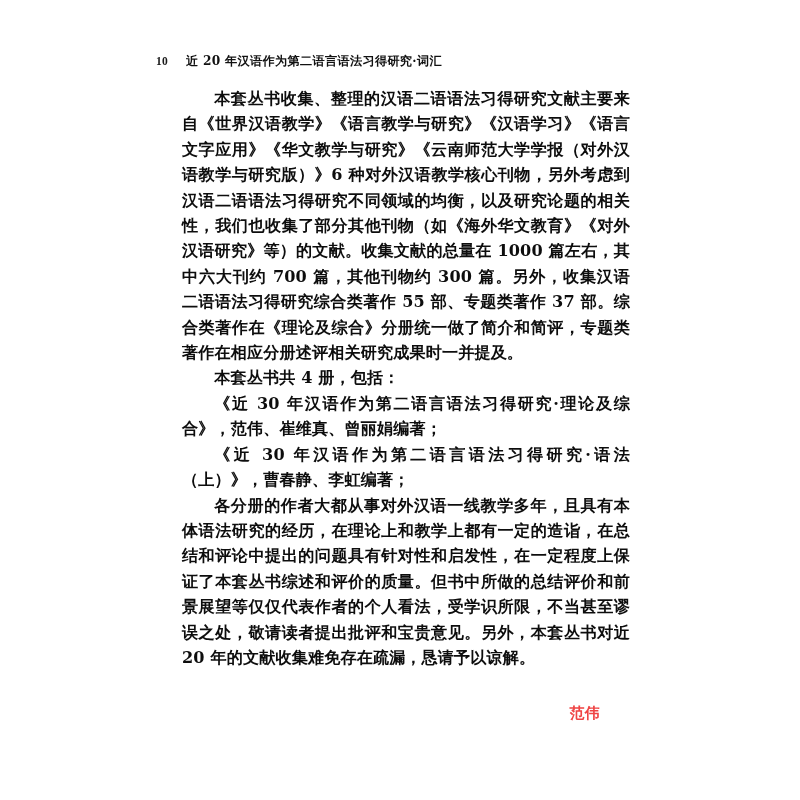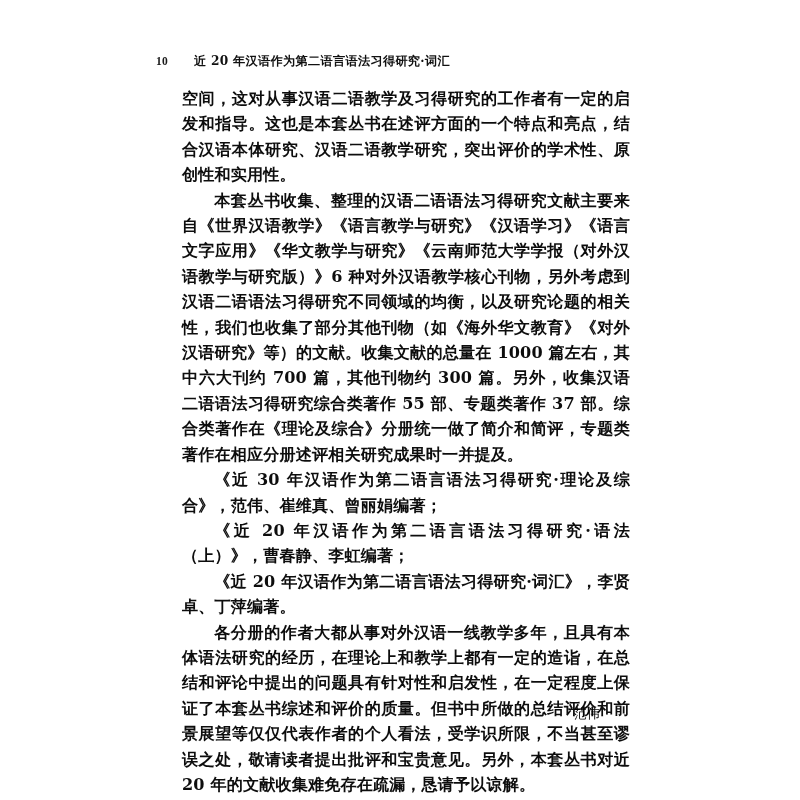--- a/index.html
+++ b/index.html
@@ -39,21 +39,21 @@
     white-space: nowrap;
   }
   .folio {
     font-size: 11.5px;
     letter-spacing: 0.2px;
     color: #1a1a1a;
     font-weight: 600;
     font-family: "Liberation Serif", "DejaVu Serif", serif;
   }
   .head-title {
-    margin-left: 26px;
+    margin-left: 18px;
     font-size: 12.2px;
     color: #111111;
     font-weight: 700;
     letter-spacing: 0.3px;
     font-family: "DejaVu Serif", "Liberation Serif", serif;
   }
 
   
   .textblock {
     position: absolute;
@@ -94,55 +94,54 @@
 
   
   .signature {
     position: absolute;
     left: 174px;
     top: 700px;
     width: 448px;
     text-align: right;
   }
   .sig-line {
-    font-size: 13px;
+    font-size: 15px;
     line-height: 27px;
-    color: #000000;
-    font-weight: 400;
+    color: #ef4444;
+    font-weight: 700;
     letter-spacing: 0.2px;
     font-family: "DejaVu Serif", "Liberation Serif", serif;
     padding-right: 14px;
   }
   .sig-name {
     padding-right: 30px;
   }
 </style>
 </head>
 <body>
 
 <div class="page">
 
   <div class="running-head">
     <span class="folio">10</span>
     <span class="head-title">近 20 年汉语作为第二语言语法习得研究·词汇</span>
   </div>
 
   <div class="textblock">
 
-    <p class="para">空间，这对从事汉语二语教学及习得研究的工作者有一定的启发和指导。这也是本套丛书在述评方面的一个特点和亮点，结合汉语本体研究、汉语二语教学研究，突出评价的学术性、原创性和实用性。</p>
 
     <p class="para indent">本套丛书收集、整理的汉语二语语法习得研究文献主要来自《世界汉语教学》《语言教学与研究》《汉语学习》《语言文字应用》《华文教学与研究》《云南师范大学学报（对外汉语教学与研究版）》6 种对外汉语教学核心刊物，另外考虑到汉语二语语法习得研究不同领域的均衡，以及研究论题的相关性，我们也收集了部分其他刊物（如《海外华文教育》《对外汉语研究》等）的文献。收集文献的总量在 1000 篇左右，其中六大刊约 700 篇，其他刊物约 300 篇。另外，收集汉语二语语法习得研究综合类著作 55 部、专题类著作 37 部。综合类著作在《理论及综合》分册统一做了简介和简评，专题类著作在相应分册述评相关研究成果时一并提及。</p>
 
+    <p class="para indent">本套丛书共 4 册，包括：</p>
 
     <p class="vol">《近 30 年汉语作为第二语言语法习得研究·理论及综合》，范伟、崔维真、曾丽娟编著；</p>
 
-    <p class="vol">《近 20 年汉语作为第二语言语法习得研究·语法（上）》，曹春静、李虹编著；</p>
+    <p class="vol">《近 30 年汉语作为第二语言语法习得研究·语法（上）》，曹春静、李虹编著；</p>
 
 
-    <p class="vol">《近 20 年汉语作为第二语言语法习得研究·词汇》，李贤卓、丁萍编著。</p>
 
     <p class="para indent">各分册的作者大都从事对外汉语一线教学多年，且具有本体语法研究的经历，在理论上和教学上都有一定的造诣，在总结和评论中提出的问题具有针对性和启发性，在一定程度上保证了本套丛书综述和评价的质量。但书中所做的总结评价和前景展望等仅仅代表作者的个人看法，受学识所限，不当甚至谬误之处，敬请读者提出批评和宝贵意见。另外，本套丛书对近 20 年的文献收集难免存在疏漏，恳请予以谅解。</p>
 
   </div>
 
   <div class="signature">
     <div class="sig-line sig-name">范伟</div>
   </div>
 
 </div>

